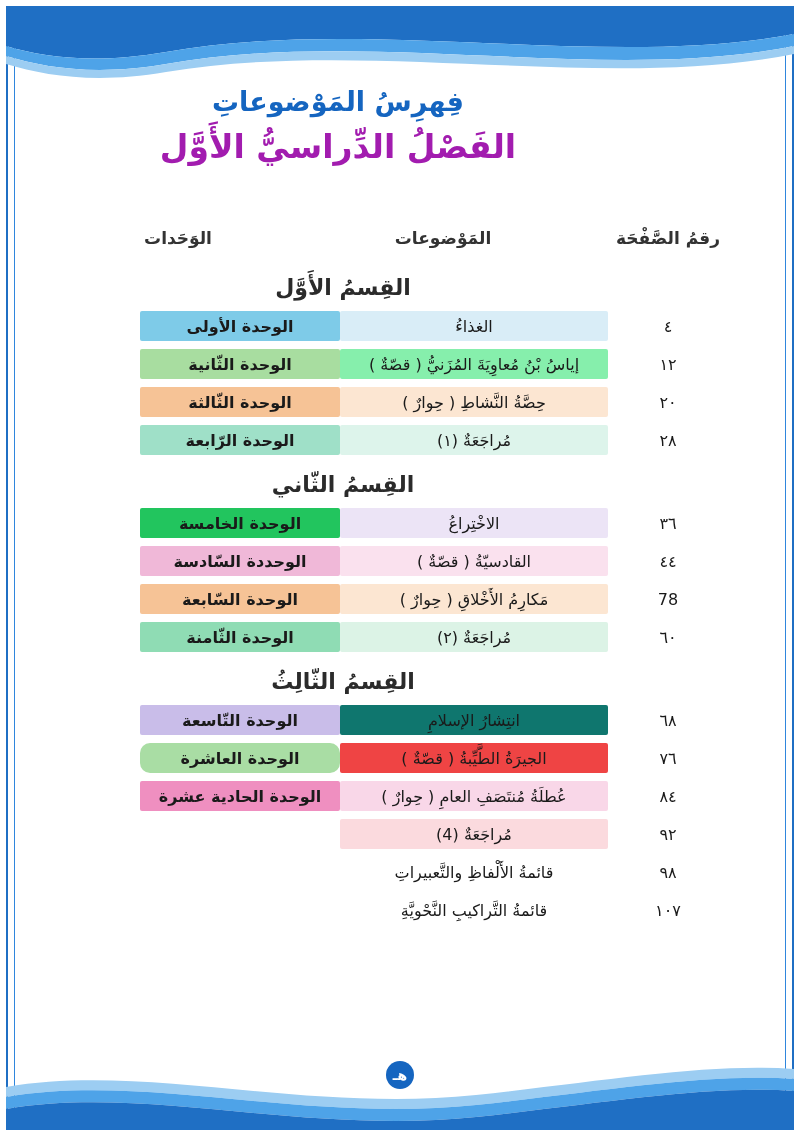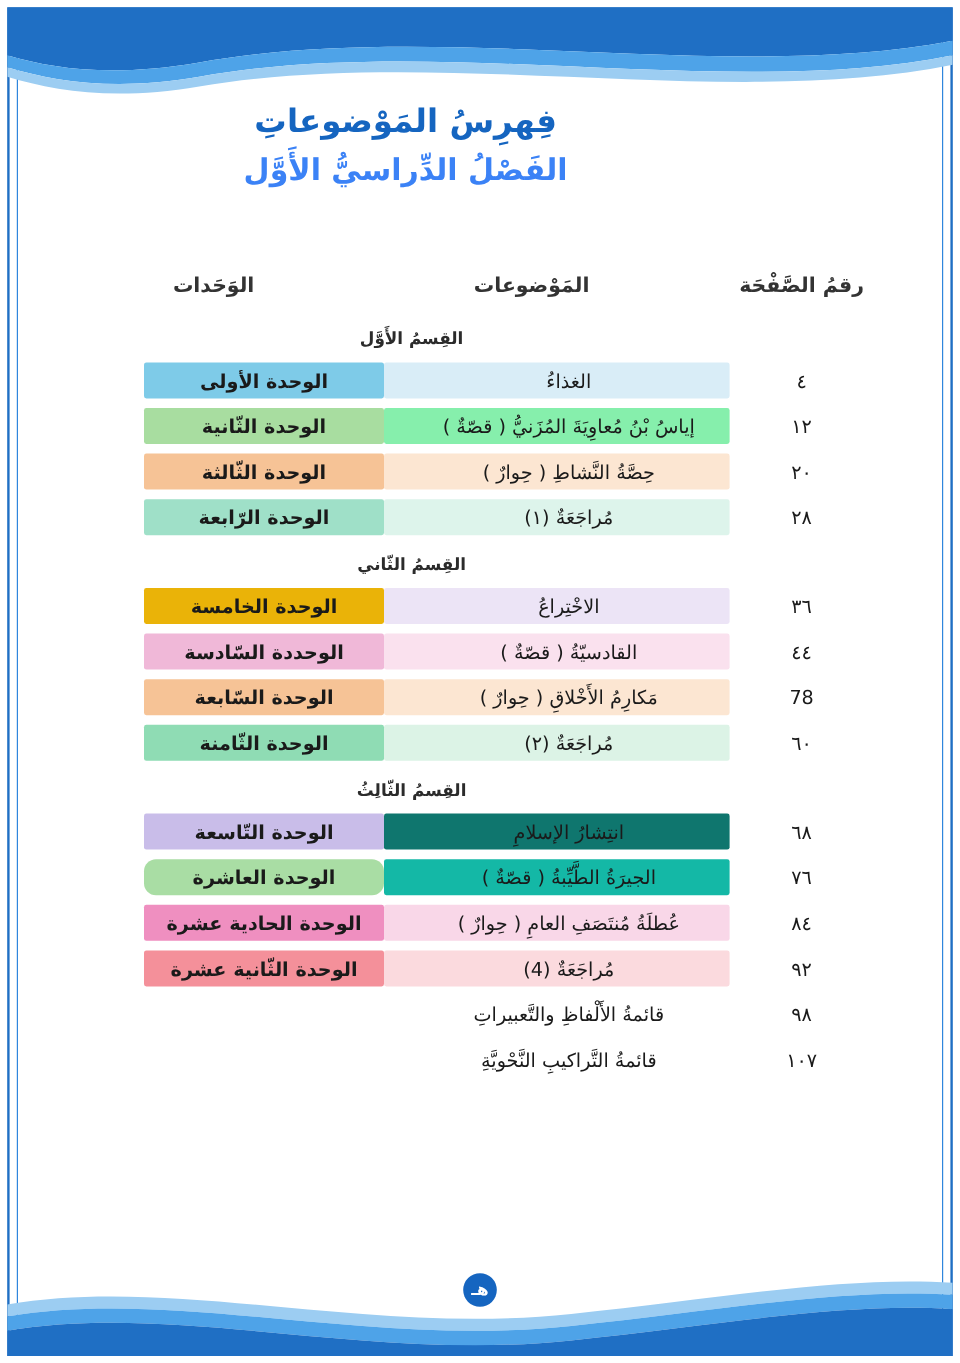--- a/index.html
+++ b/index.html
@@ -65,23 +65,23 @@
   }
   .title-main {
     font-size: 27px;
     font-weight: bold;
     color: #1565c0;
     letter-spacing: 0px;
     margin-bottom: 10px;
     font-family: "DejaVu Sans", "Liberation Sans", sans-serif;
   }
   .title-sub {
-    font-size: 25px;
-    font-weight: bold;
-    color: #3b82f6;
+    font-size: 33px;
+    font-weight: bold;
+    color: #a21caf;
     font-family: "DejaVu Sans", "Liberation Sans", sans-serif;
   }
 
   
   .toc {
     position: absolute;
     top: 228px;
     left: 78px;
     width: 650px;
   }
@@ -93,21 +93,21 @@
     font-size: 17px;
     font-weight: bold;
     padding-bottom: 18px;
   }
   .col-unit { width: 200px; text-align: center; }
   .col-topic { width: 330px; text-align: center; }
   .col-page { width: 120px; text-align: center; }
 
   .section-title {
     text-align: center;
-    font-size: 14px;
+    font-size: 22px;
     font-weight: bold;
     color: #2b2b2b;
     padding: 9px 0 11px 0;
     margin-right: 120px;
   }
 
   .row {
     display: flex;
     flex-direction: row;
     align-items: stretch;
@@ -125,21 +125,20 @@
     border-radius: 2px;
   }
   .cell-topic {
     width: 268px;
     display: flex;
     align-items: center;
     justify-content: center;
     font-size: 16px;
     color: #1a1a1a;
     border-radius: 2px;
-    padding-left: 20px;
   }
   .cell-page {
     width: 120px;
     display: flex;
     align-items: center;
     justify-content: center;
     font-size: 16px;
     color: #1a1a1a;
   }
   .row.plain .cell-unit,
@@ -215,21 +214,21 @@
       <div class="cell-page">٢٨</div>
       <div class="cell-topic" id="t3" style="background: rgb(221, 244, 235);">مُراجَعَةٌ (١)</div>
       <div class="cell-unit" id="u3" style="background: rgb(159, 224, 200);">الوحدة الرّابعة</div>
     </div>
 
     <div class="section-title">القِسمُ الثّاني</div>
 
     <div class="row">
       <div class="cell-page">٣٦</div>
       <div class="cell-topic" id="t4" style="background: rgb(236, 228, 246);">الاخْتِراعُ</div>
-      <div class="cell-unit" id="u4" style="background: #eab308;">الوحدة الخامسة</div>
+      <div class="cell-unit" id="u4" style="background: #22c55e;">الوحدة الخامسة</div>
     </div>
     <div class="row">
       <div class="cell-page">٤٤</div>
       <div class="cell-topic" id="t5" style="background: rgb(250, 225, 238);">القادسيّةُ ( قصّةٌ )</div>
       <div class="cell-unit" id="u5" style="background: rgb(240, 184, 216);">الوحددة السّادسة</div>
     </div>
     <div class="row">
       <div class="cell-page">78</div>
       <div class="cell-topic" id="t6" style="background: rgb(252, 230, 210);">مَكارِمُ الأَخْلاقِ ( حِوارٌ )</div>
       <div class="cell-unit" id="u6" style="background: rgb(246, 195, 150);">الوحدة السّابعة</div>
@@ -242,32 +241,31 @@
 
     <div class="section-title">القِسمُ الثّالِثُ</div>
 
     <div class="row">
       <div class="cell-page">٦٨</div>
       <div class="cell-topic" id="t8" style="background: #0f766e;">انتِشارُ الإسلامِ</div>
       <div class="cell-unit" id="u8" style="background: rgb(201, 189, 233);">الوحدة التّاسعة</div>
     </div>
     <div class="row">
       <div class="cell-page">٧٦</div>
-      <div class="cell-topic" id="t9" style="background: #14b8a6;">الجيرَةُ الطَّيِّبةُ ( قصّةٌ )</div>
+      <div class="cell-topic" id="t9" style="background: #ef4444;">الجيرَةُ الطَّيِّبةُ ( قصّةٌ )</div>
       <div class="cell-unit" id="u9" style="background: rgb(169, 221, 164); border-radius: 10px;">الوحدة العاشرة</div>
     </div>
     <div class="row">
       <div class="cell-page">٨٤</div>
       <div class="cell-topic" id="t10" style="background: rgb(249, 215, 232);">عُطلَةُ مُنتَصَفِ العامِ ( حِوارٌ )</div>
       <div class="cell-unit" id="u10" style="background: rgb(239, 143, 192); text-align: right;">الوحدة الحادية عشرة</div>
     </div>
     <div class="row">
       <div class="cell-page">٩٢</div>
       <div class="cell-topic" id="t11" style="background: rgb(251, 218, 222);">مُراجَعَةٌ (4)</div>
-      <div class="cell-unit" id="u11" style="background: rgb(244, 144, 154);">الوحدة الثّانية عشرة</div>
     </div>
 
     <div class="row plain">
       <div class="cell-page">٩٨</div>
       <div class="cell-topic">قائمةُ الأَلْفاظِ والتَّعبيراتِ</div>
       <div class="cell-unit"></div>
     </div>
     <div class="row plain">
       <div class="cell-page">١٠٧</div>
       <div class="cell-topic">قائمةُ التَّراكيبِ النَّحْويَّةِ</div>

